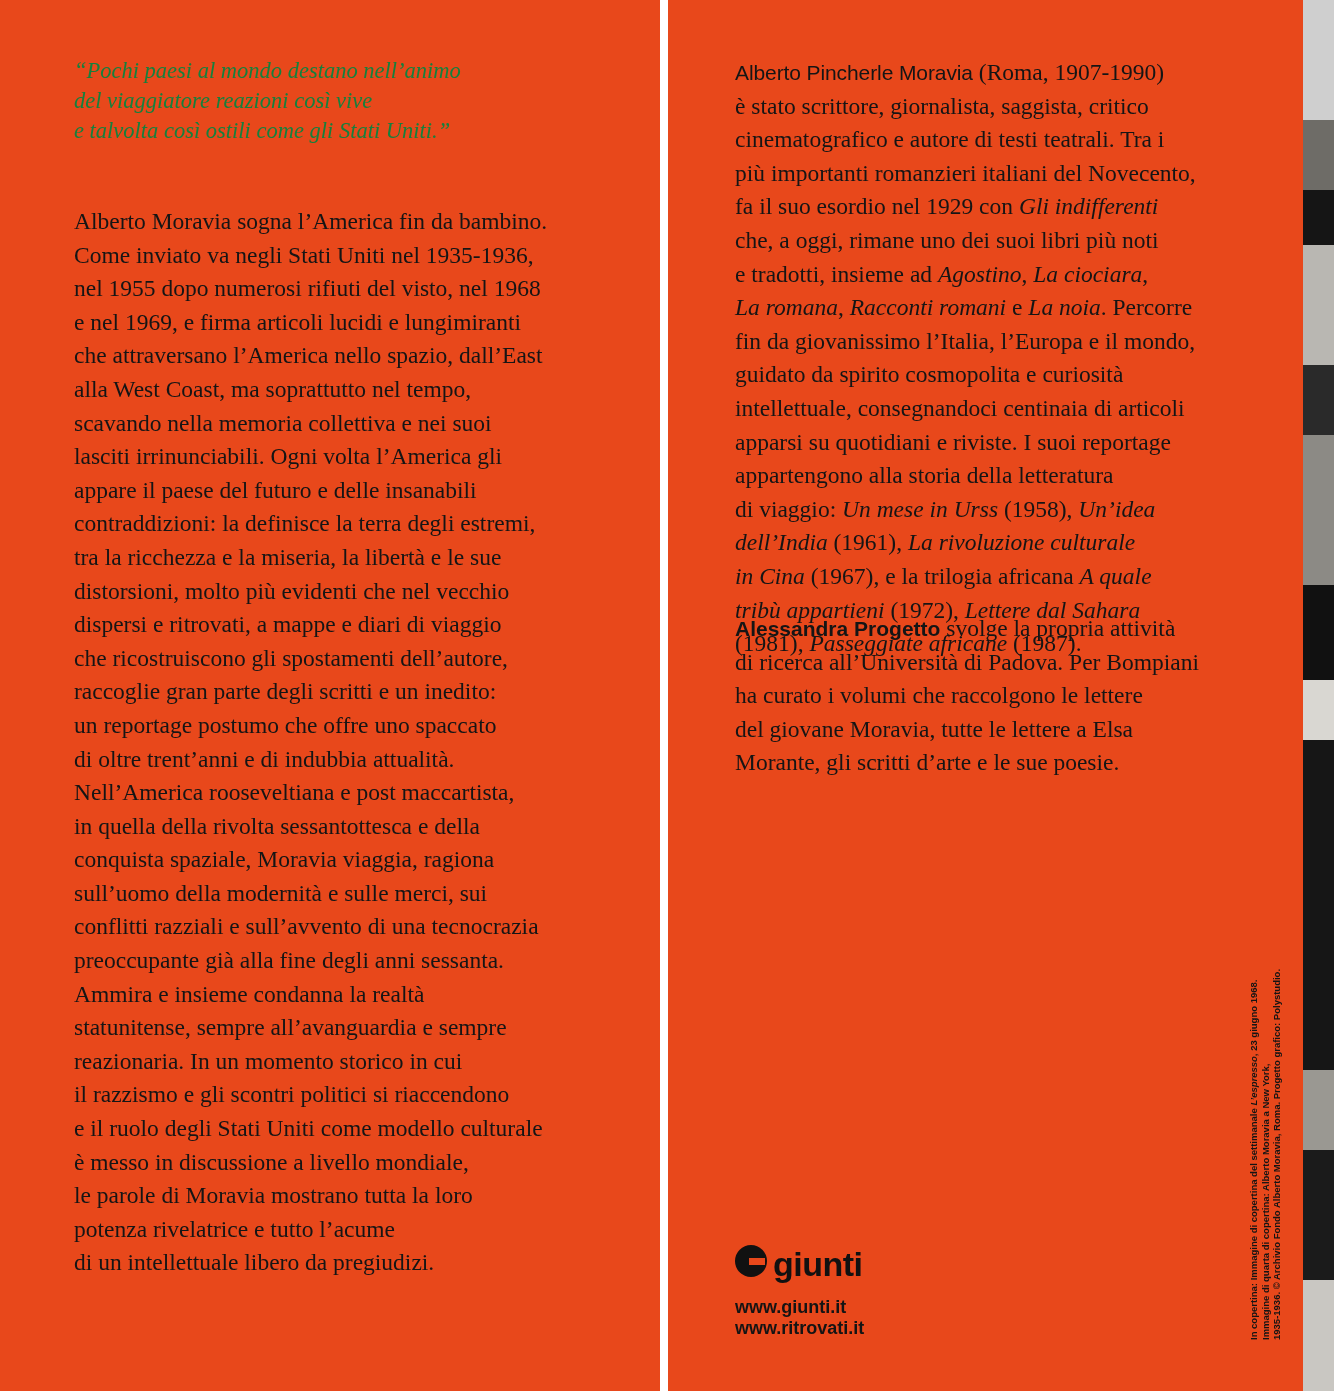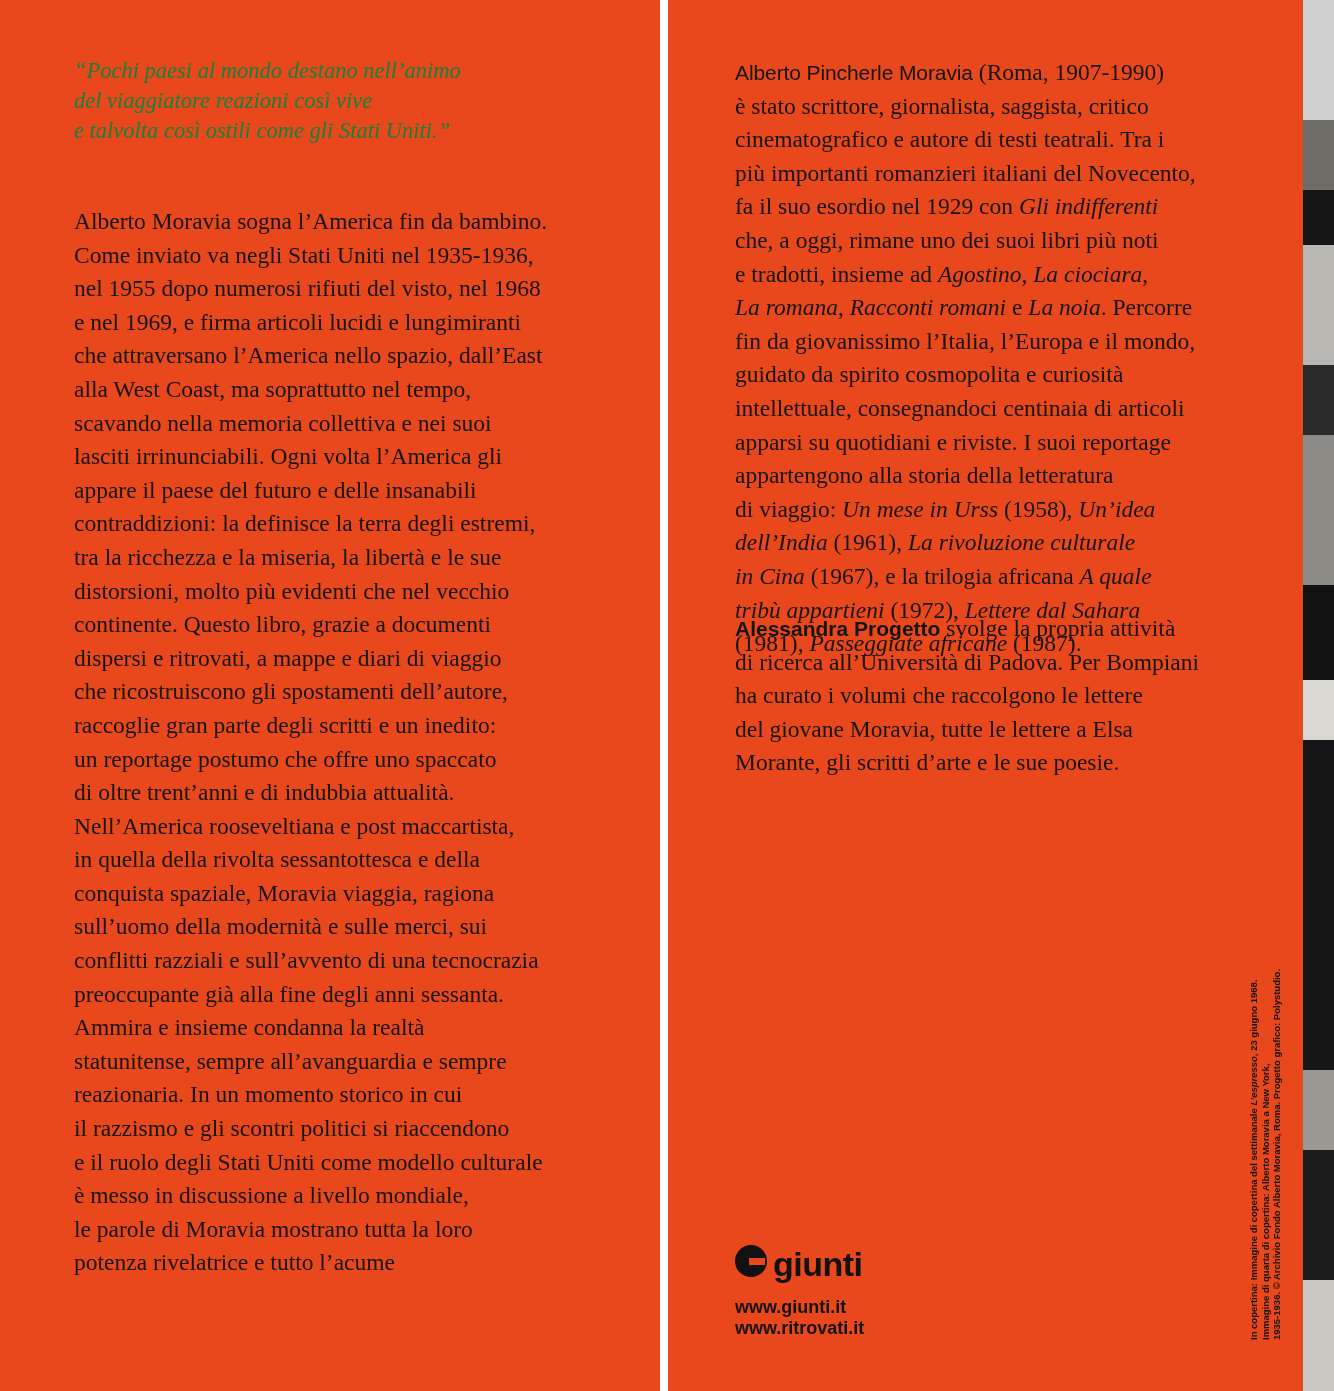--- a/index.html
+++ b/index.html
@@ -227,40 +227,40 @@
       <span class="ln">nel 1955 dopo numerosi rifiuti del visto, nel 1968</span>
       <span class="ln">e nel 1969, e firma articoli lucidi e lungimiranti</span>
       <span class="ln">che attraversano l’America nello spazio, dall’East</span>
       <span class="ln">alla West Coast, ma soprattutto nel tempo,</span>
       <span class="ln">scavando nella memoria collettiva e nei suoi</span>
       <span class="ln">lasciti irrinunciabili. Ogni volta l’America gli</span>
       <span class="ln">appare il paese del futuro e delle insanabili</span>
       <span class="ln">contraddizioni: la definisce la terra degli estremi,</span>
       <span class="ln">tra la ricchezza e la miseria, la libertà e le sue</span>
       <span class="ln">distorsioni, molto più evidenti che nel vecchio</span>
-      <span class="ln">continente. Questo libro, grazie a documenti</span>
       <span class="ln">dispersi e ritrovati, a mappe e diari di viaggio</span>
       <span class="ln">che ricostruiscono gli spostamenti dell’autore,</span>
       <span class="ln">raccoglie gran parte degli scritti e un inedito:</span>
       <span class="ln">un reportage postumo che offre uno spaccato</span>
       <span class="ln">di oltre trent’anni e di indubbia attualità.</span>
       <span class="ln">Nell’America rooseveltiana e post maccartista,</span>
       <span class="ln">in quella della rivolta sessantottesca e della</span>
       <span class="ln">conquista spaziale, Moravia viaggia, ragiona</span>
       <span class="ln">sull’uomo della modernità e sulle merci, sui</span>
       <span class="ln">conflitti razziali e sull’avvento di una tecnocrazia</span>
       <span class="ln">preoccupante già alla fine degli anni sessanta.</span>
       <span class="ln">Ammira e insieme condanna la realtà</span>
       <span class="ln">statunitense, sempre all’avanguardia e sempre</span>
       <span class="ln">reazionaria. In un momento storico in cui</span>
       <span class="ln">il razzismo e gli scontri politici si riaccendono</span>
       <span class="ln">e il ruolo degli Stati Uniti come modello culturale</span>
       <span class="ln">è messo in discussione a livello mondiale,</span>
       <span class="ln">le parole di Moravia mostrano tutta la loro</span>
       <span class="ln">potenza rivelatrice e tutto l’acume</span>
+      <span class="ln">di un intellettuale libero da pregiudizi.</span>
     </div>
 
   <div class="bio" id="bio">
       <span class="ln"><span class="name">Alberto Pincherle Moravia</span> (Roma, 1907-1990)</span>
       <span class="ln">è stato scrittore, giornalista, saggista, critico</span>
       <span class="ln">cinematografico e autore di testi teatrali. Tra i</span>
       <span class="ln">più importanti romanzieri italiani del Novecento,</span>
       <span class="ln">fa il suo esordio nel 1929 con <i>Gli indifferenti</i></span>
       <span class="ln">che, a oggi, rimane uno dei suoi libri più noti</span>
       <span class="ln">e tradotti, insieme ad <i>Agostino</i>, <i>La ciociara</i>,</span>

